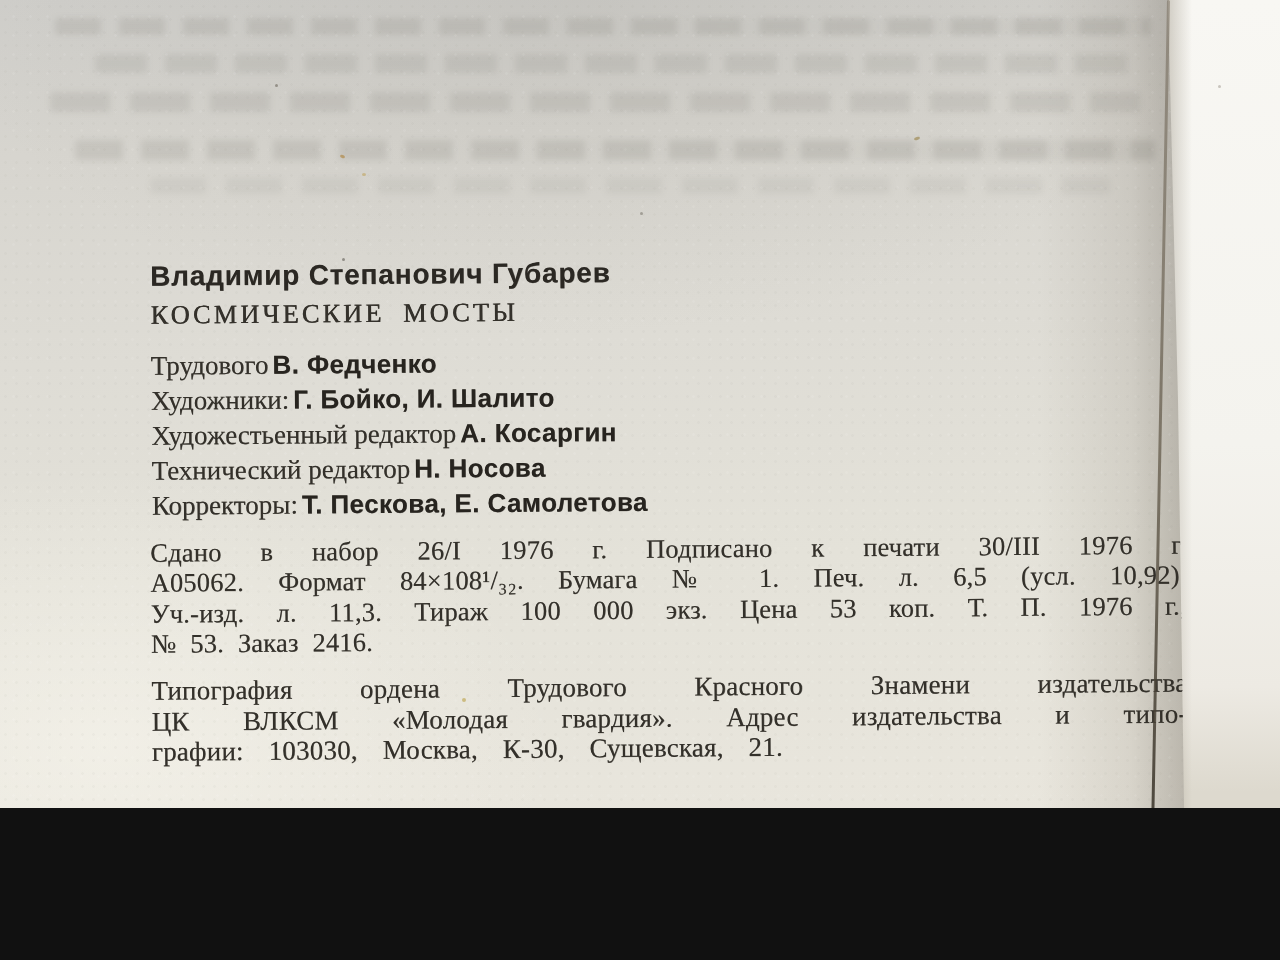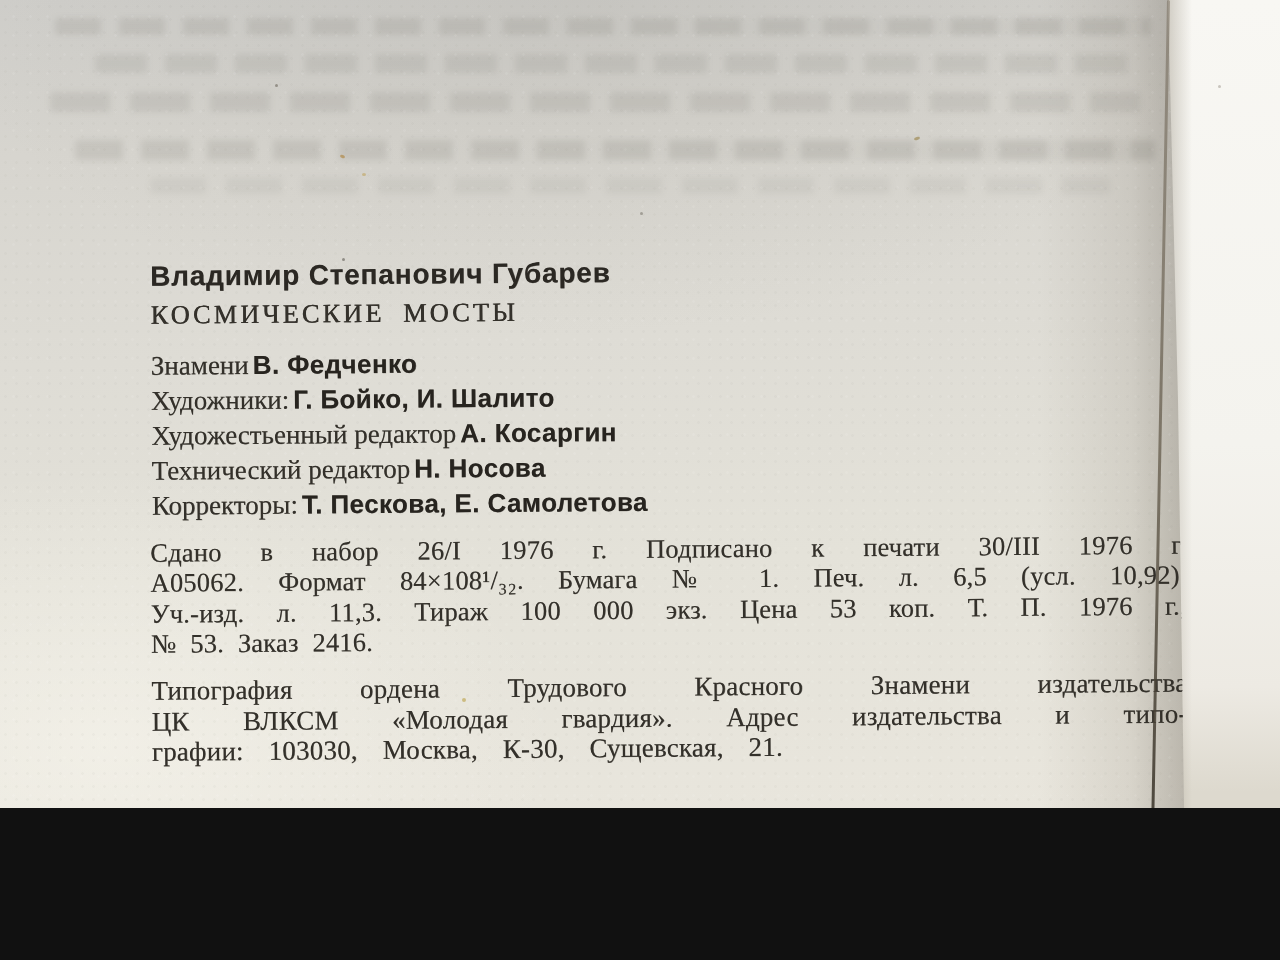--- a/index.html
+++ b/index.html
@@ -102,21 +102,21 @@
     <div class="ghost g4"></div>
     <div class="ghost g5"></div>
 
     <div class="content">
       <div class="title-block">
         <div class="author">Владимир Степанович Губарев</div>
         <div class="book-title">КОСМИЧЕСКИЕ МОСТЫ</div>
       </div>
 
       <div class="credits">
-        <div class="credit-line"><span class="lbl">Знамени</span> <span class="name">В. Федченко</span></div>
+        <div class="credit-line"><span class="lbl">Трудового</span> <span class="name">В. Федченко</span></div>
         <div class="credit-line"><span class="lbl">Художники:</span> <span class="name">Г. Бойко, И. Шалито</span></div>
         <div class="credit-line"><span class="lbl">Художестьенный редактор</span> <span class="name">А. Косаргин</span></div>
         <div class="credit-line"><span class="lbl">Технический редактор</span> <span class="name">Н. Носова</span></div>
         <div class="credit-line"><span class="lbl">Корректоры:</span> <span class="name">Т. Пескова, Е. Самолетова</span></div>
       </div>
 
       <div class="imprint">
         <div class="ln just">Сдано в набор 26/I 1976 г. Подписано к печати 30/III 1976 г.</div>
         <div class="ln just">А05062. Формат 84×108¹/₃₂. Бумага № 1. Печ. л. 6,5 (усл. 10,92).</div>
         <div class="ln just">Уч.-изд. л. 11,3. Тираж 100&nbsp;000 экз. Цена 53 коп. Т. П. 1976 г.,</div>

